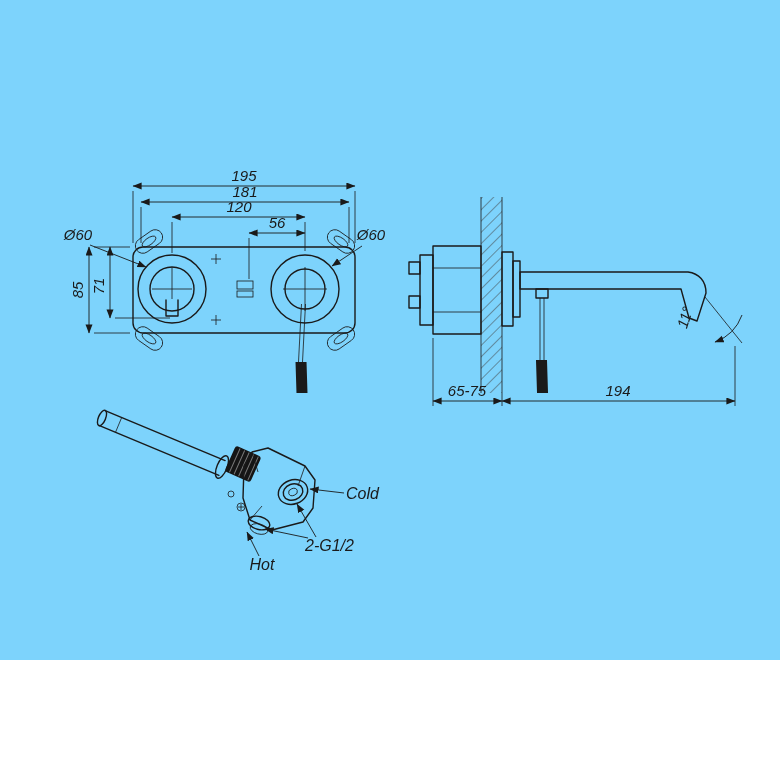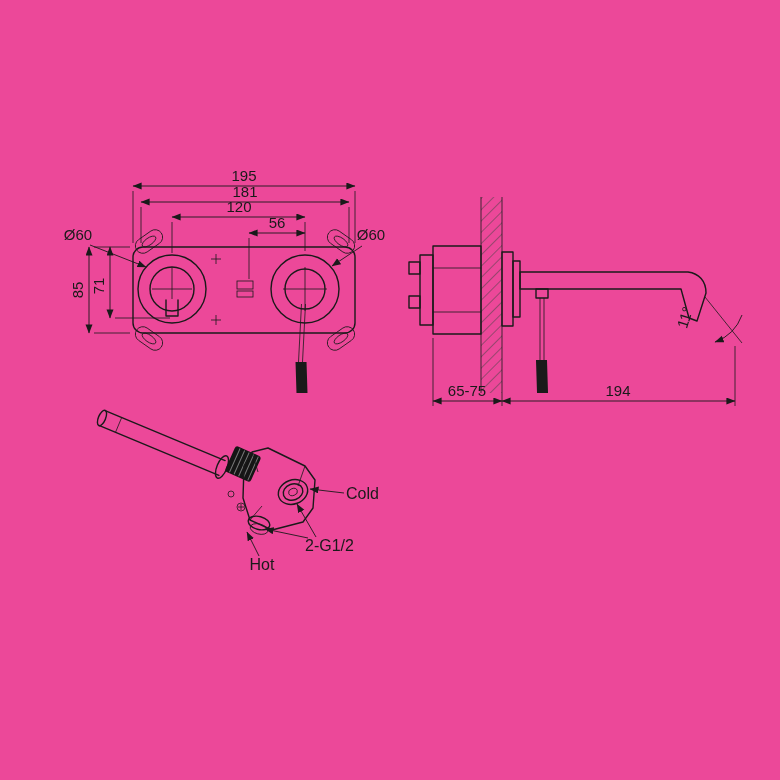--- a/index.html
+++ b/index.html
@@ -1,16 +1,16 @@
 <!DOCTYPE html>
 <html><head>
 <meta charset="utf-8">
 <style>
   html,body{margin:0;padding:0;background:#ffffff;}
-  .page{width:780px;height:780px;background:#ec4899;position:relative;overflow:hidden;}
+  .page{width:780px;height:660px;background:#7dd3fc;position:relative;overflow:hidden;font-style:italic;}
   svg{display:block;}
   .obj{fill:none;stroke:#1a1a1a;stroke-width:1.4;stroke-linejoin:round;stroke-linecap:round;}
   .thin{fill:none;stroke:#1a1a1a;stroke-width:0.8;}
   .dim{fill:none;stroke:#1a1a1a;stroke-width:0.9;}
   .solid{fill:#1a1a1a;stroke:none;}
   .dimtext{font-family:"Liberation Sans",sans-serif;font-size:15px;fill:#1a1a1a;text-anchor:middle;}
   .lbltext{font-family:"Liberation Sans",sans-serif;font-size:16px;fill:#1a1a1a;}
 </style>
 </head>
 <body>

